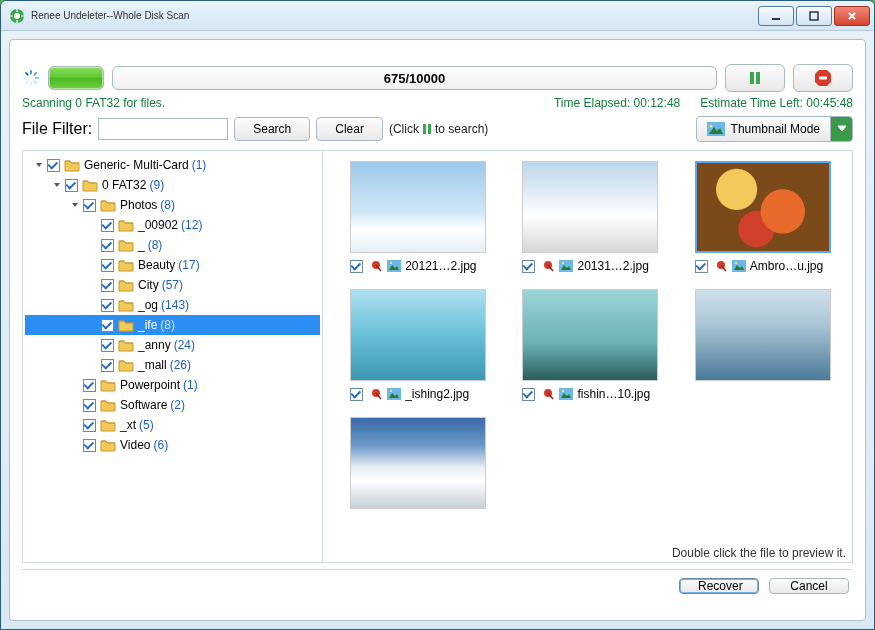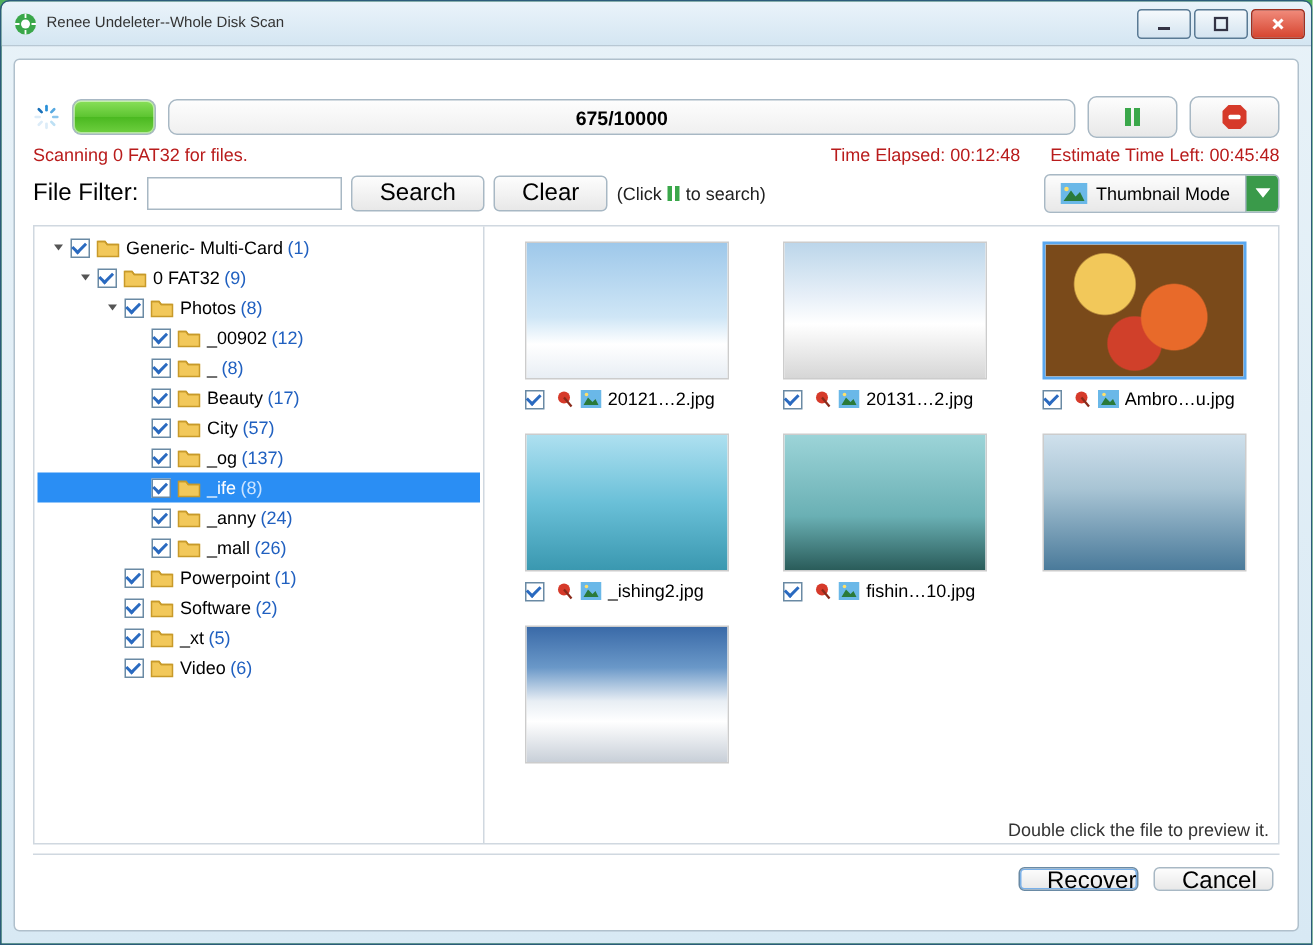--- a/index.html
+++ b/index.html
@@ -74,37 +74,37 @@
     font-size: 13px;
   }
   .ctl-btn {
     width: 60px; height: 28px;
     border: 1px solid #a8b8c4;
     border-radius: 6px;
     background: linear-gradient(to bottom, #fdfdfd, #e8e8e8);
     display: flex; align-items: center; justify-content: center;
     cursor: pointer;
   }
-  .status-row { display: flex; gap: 20px; font-size: 12px; color: #b91c1c; margin-bottom: 6px; }
+  .status-row { display: flex; gap: 20px; font-size: 12px; color: #15803d; margin-bottom: 6px; }
   .status-row span:nth-child(1){ flex:1; }
   .filter-row { display: flex; align-items: center; gap: 6px; margin-bottom: 8px; }
   .filter-row label { font-size: 16px; }
   .filter-input {
     width: 130px; height: 22px;
     border: 1px solid #a8b8c4;
     padding: 0 4px;
     font-size: 12px;
   }
   .std-btn {
     height: 24px;
     border: 1px solid #a8b8c4;
     border-radius: 4px;
     background: linear-gradient(to bottom,#fdfdfd,#e8e8e8);
     padding: 0 18px;
-    font-size: 16px;
+    font-size: 12px;
     cursor: pointer;
     text-align: center;
   }
   .hint { font-size: 12px; color: #222; display:flex; align-items:center; gap:2px;}
   .view-dd {
     margin-left: auto;
     display: flex;
     height: 26px;
     border: 1px solid #a8b8c4;
     border-radius: 4px;
@@ -379,21 +379,21 @@
           </div>
           <div class="tree-row">
             <span class="spacer" style="width:62px"></span>
             <span class="twisty"></span>
             <span class="cb checked"></span>
             <svg class="folder-icn" viewBox="0 0 16 14">
               <path d="M1 3h5l1.5 2H15v8H1z" fill="#f2c85a" stroke="#c89a2a"></path>
               <path d="M1 3h5l1.5 2H15" fill="none" stroke="#c89a2a"></path>
             </svg>
             <span class="row-label">_og</span>
-            <span class="count"> (137)</span>
+            <span class="count"> (143)</span>
           </div>
           <div class="tree-row selected">
             <span class="spacer" style="width:62px"></span>
             <span class="twisty"></span>
             <span class="cb checked"></span>
             <svg class="folder-icn" viewBox="0 0 16 14">
               <path d="M1 3h5l1.5 2H15v8H1z" fill="#f2c85a" stroke="#c89a2a"></path>
               <path d="M1 3h5l1.5 2H15" fill="none" stroke="#c89a2a"></path>
             </svg>
             <span class="row-label">_ife</span>

